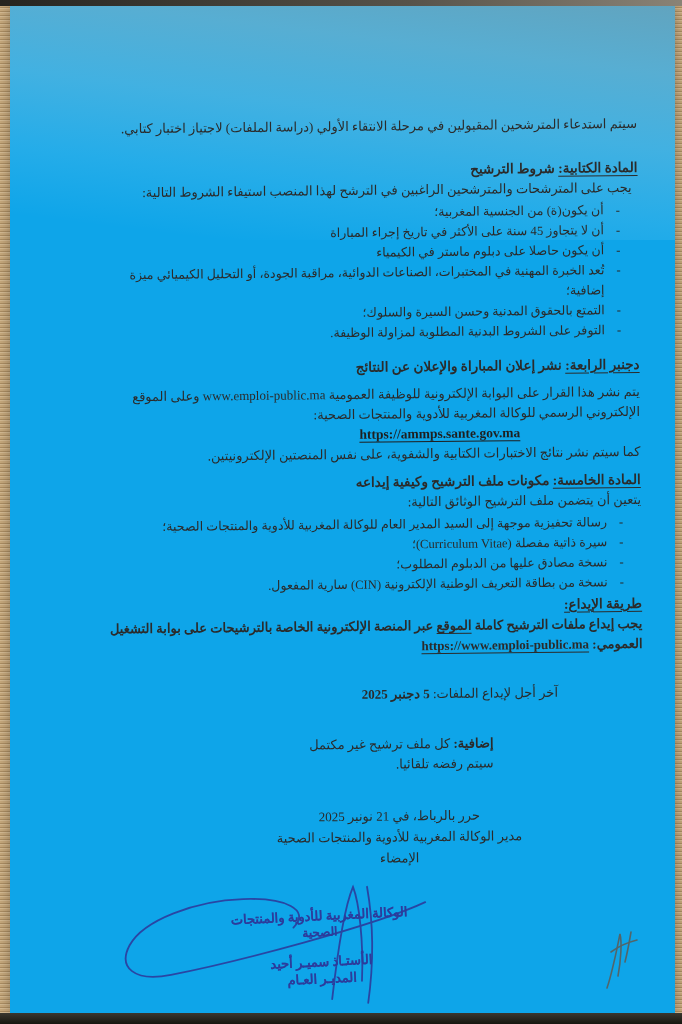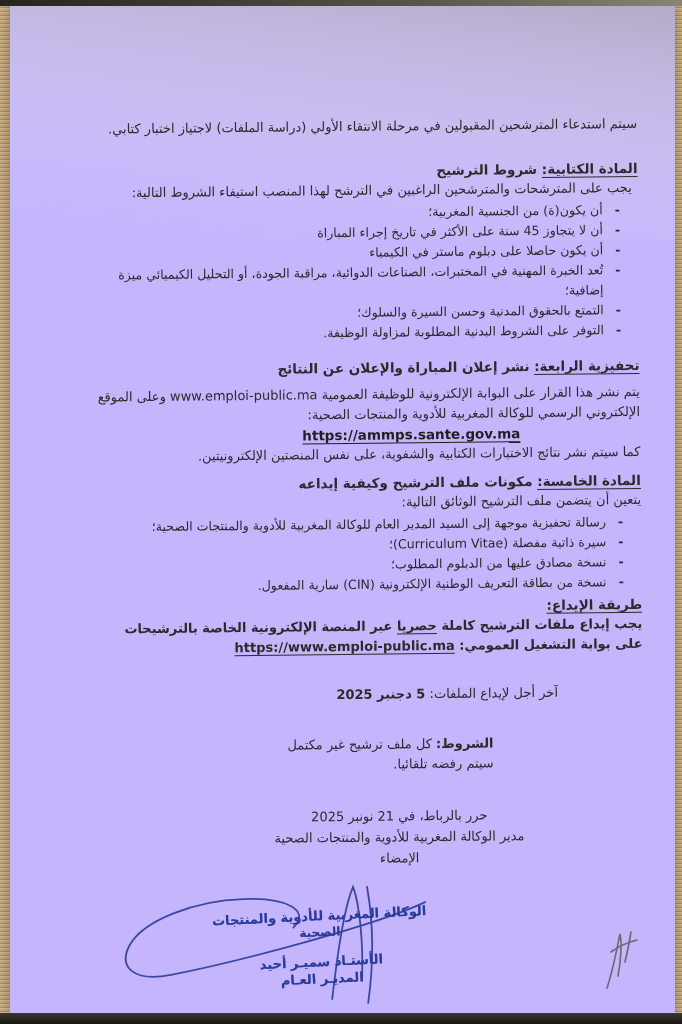--- a/index.html
+++ b/index.html
@@ -14,22 +14,23 @@
     background:#c9ab7e;
     background-image:repeating-linear-gradient(0deg, rgba(122,92,52,.35) 0 1px, rgba(0,0,0,0) 1px 3px, rgba(255,240,214,.25) 3px 4px);
   }
   .top-dark{position:absolute;top:0;left:0;width:100%;height:6px;
     background:linear-gradient(to right,#26241f,#57534a 60%,#8a8376);z-index:3;}
   .bottom-dark{position:absolute;bottom:0;left:0;width:100%;height:11px;
     background:linear-gradient(to top,#17160f,#3a372f);z-index:3;}
   
   .paper{
     position:absolute;top:5px;left:10px;right:7px;bottom:10px;
-    background:#c4b5fd;z-index:2;
+    background:#0ea5e9;z-index:2;
     box-shadow:0 0 14px rgba(0,0,0,.35);
+    font-family:Liberation Serif, serif;
   }
   .paper-shadow{
     position:absolute;top:0;left:0;right:0;height:235px;pointer-events:none;
     background:linear-gradient(187deg,
       rgba(166,163,156,.55) 0%, rgba(189,186,179,.42) 22%,
       rgba(214,211,204,.26) 46%, rgba(240,238,232,.10) 70%, rgba(249,248,244,0) 92%);
   }
   .content{
     position:absolute;top:0;left:0;right:0;bottom:0;
     padding:112px 35px 0 85px;
@@ -110,21 +111,21 @@
           <span class="dash-marker">-</span>
           <span>التمتع بالحقوق المدنية وحسن السيرة والسلوك؛</span>
         </li>
 
         <li>
           <span class="dash-marker">-</span>
           <span>التوفر على الشروط البدنية المطلوبة لمزاولة الوظيفة.</span>
         </li>
       </ul>
 
-    <h2 class="hd sec4-hd"><span class="u">تحفيزية الرابعة:</span><span> نشر إعلان المباراة والإعلان عن النتائج</span></h2>
+    <h2 class="hd sec4-hd"><span class="u">دجنبر الرابعة:</span><span> نشر إعلان المباراة والإعلان عن النتائج</span></h2>
     <p class="sec4-body">يتم نشر هذا القرار على البوابة الإلكترونية للوظيفة العمومية www.emploi-public.ma وعلى الموقع الإلكتروني الرسمي للوكالة المغربية للأدوية والمنتجات الصحية:</p>
     <span class="ammps-link b u" dir="ltr">https://ammps.sante.gov.ma</span>
     <p>كما سيتم نشر نتائج الاختبارات الكتابية والشفوية، على نفس المنصتين الإلكترونيتين.</p>
 
     <h2 class="hd sec5-hd"><span class="u">المادة الخامسة:</span><span> مكونات ملف الترشيح وكيفية إيداعه</span></h2>
     <p>يتعين أن يتضمن ملف الترشيح الوثائق التالية:</p>
     <ul class="dash">
 
         <li>
           <span class="dash-marker">-</span>
@@ -141,25 +142,25 @@
           <span>نسخة مصادق عليها من الدبلوم المطلوب؛</span>
         </li>
 
         <li>
           <span class="dash-marker">-</span>
           <span>نسخة من بطاقة التعريف الوطنية الإلكترونية (CIN) سارية المفعول.</span>
         </li>
       </ul>
 
     <h3 class="hd deposit-hd"><span class="u">طريقة الإيداع:</span></h3>
-    <p class="b"><span>يجب إيداع ملفات الترشيح كاملة </span><span class="u">حصريا</span><span> عبر المنصة الإلكترونية الخاصة بالترشيحات على بوابة التشغيل العمومي: </span><span class="u" dir="ltr">https://www.emploi-public.ma</span></p>
+    <p class="b"><span>يجب إيداع ملفات الترشيح كاملة </span><span class="u">الموقع</span><span> عبر المنصة الإلكترونية الخاصة بالترشيحات على بوابة التشغيل العمومي: </span><span class="u" dir="ltr">https://www.emploi-public.ma</span></p>
 
     <p class="deadline"><span>آخر أجل لإيداع الملفات: </span><span class="b">5 دجنبر 2025</span></p>
 
-    <p class="note"><span class="b">الشروط:</span><span> كل ملف ترشيح غير مكتمل</span><br><span>سيتم رفضه تلقائيا.</span></p>
+    <p class="note"><span class="b">إضافية:</span><span> كل ملف ترشيح غير مكتمل</span><br><span>سيتم رفضه تلقائيا.</span></p>
 
     <div class="closing">
       <p>حرر بالرباط، في 21 نونبر 2025</p>
       <p>مدير الوكالة المغربية للأدوية والمنتجات الصحية</p>
       <p>الإمضاء</p>
     </div>
 
     <div class="stamp-wrap">
       <div class="stamp">
         <div>الوكالة المغربية للأدوية والمنتجات</div>

